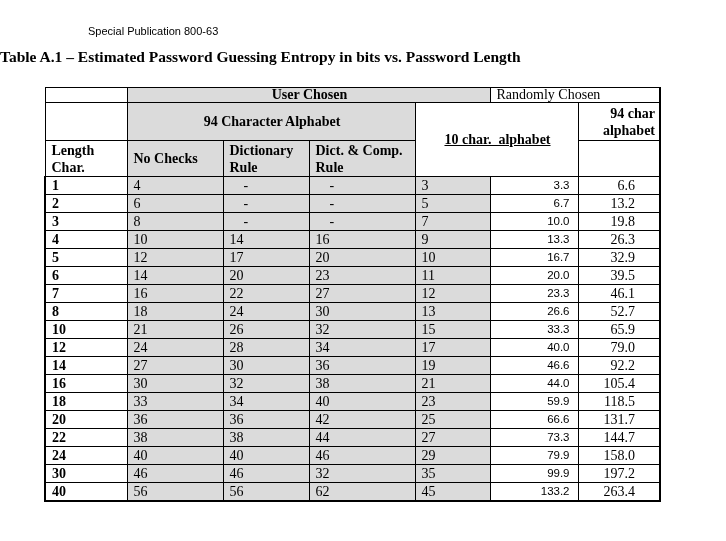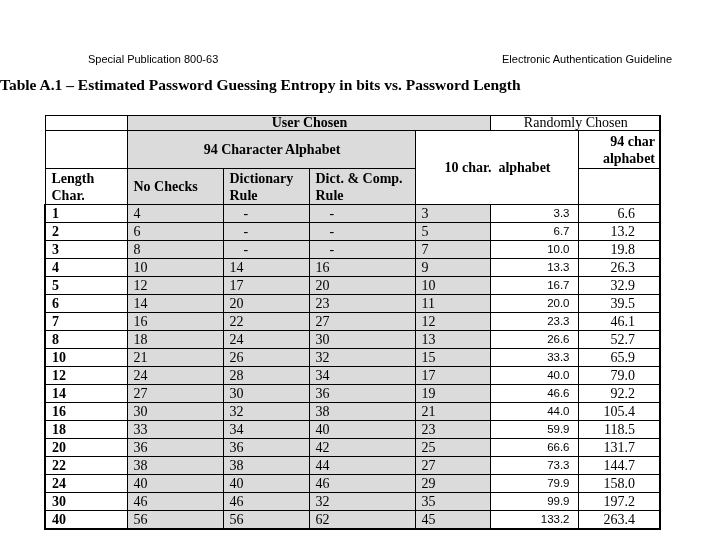--- a/index.html
+++ b/index.html
@@ -7,21 +7,21 @@
   body {
     width: 726px; height: 541px;
     background: #ffffff; color: #000000;
     font-family: "Liberation Serif", serif;
     overflow: hidden;
   }
   .meta-row {
     display: flex; justify-content: space-between;
     padding: 25px 54px 0 88px;
     font-family: "Liberation Sans", sans-serif;
-    font-size: 11px; line-height: 13px; margin-top: 28px;
+    font-size: 11px; line-height: 13px;
   }
   .doc-title {
     margin: 10px 0 0 0;
     text-align: left;
     font-family: "Liberation Serif", serif;
     font-size: 15.5px; font-weight: 700;
     line-height: 18px;
   }
   .entropy-table {
     margin: 21px 0 0 44px;
@@ -36,25 +36,25 @@
     vertical-align: middle;
     line-height: 17px;
     overflow: hidden;
   }
   thead td { vertical-align: top; line-height: 18px; padding-top: 1px; }
   .hdr { font-weight: 700; }
   .nb { border: none; background: #fff; }
   .shade { background: var(--shade, #DBDBDB); }
   .center { text-align: center; padding-left: 0; }
   .right { text-align: right; padding-right: 8px; font-family: Liberation Serif, serif; }
-  .pre { white-space: pre-wrap; }
+  .pre { white-space: pre-wrap; text-decoration: underline; }
   tr.r1 td { height: 15px; line-height: 14px; vertical-align: middle; }
   tr.r2 td { height: 38px; }
   tr.r3 td { height: 36px; }
-  .randomly { padding-left: 8px; text-align: center; }
+  .randomly { padding-left: 8px; }
   .frame-top { border-top: 2px solid #000; }
   .frame-left { border-left: 2px solid #000; }
   .entropy-table td:last-child { border-right: 2px solid #000; }
   tbody td { height: 17.9px; }
   tbody td.c0 { font-weight: 700; border-left: 2px solid #000; }
   tbody td.c1, tbody td.c2, tbody td.c3, tbody td.c4 { background: var(--shade, #DBDBDB); }
   tbody td.c5 {
     text-align: right;
     font-family: "Liberation Sans", sans-serif;
     font-size: 11.5px;
@@ -63,21 +63,20 @@
   }
   tbody td.c6 { text-align: right; padding-right: 24px; }
   tbody tr:last-child td { border-bottom: 2px solid #000; }
   td.dash { padding-left: 20px; }
 </style>
 </head>
 <body>
 
 <div class="meta-row">
   <span>Special Publication 800-63</span>
-  <span>Electronic Authentication Guideline</span>
 </div>
 
 <h1 class="doc-title">Table A.1 – Estimated Password Guessing Entropy in bits vs. Password Length</h1>
 
 <table class="entropy-table">
   <colgroup>
     <col style="width:82px">
       <col style="width:96px">
       <col style="width:86px">
     <col style="width:106px">

